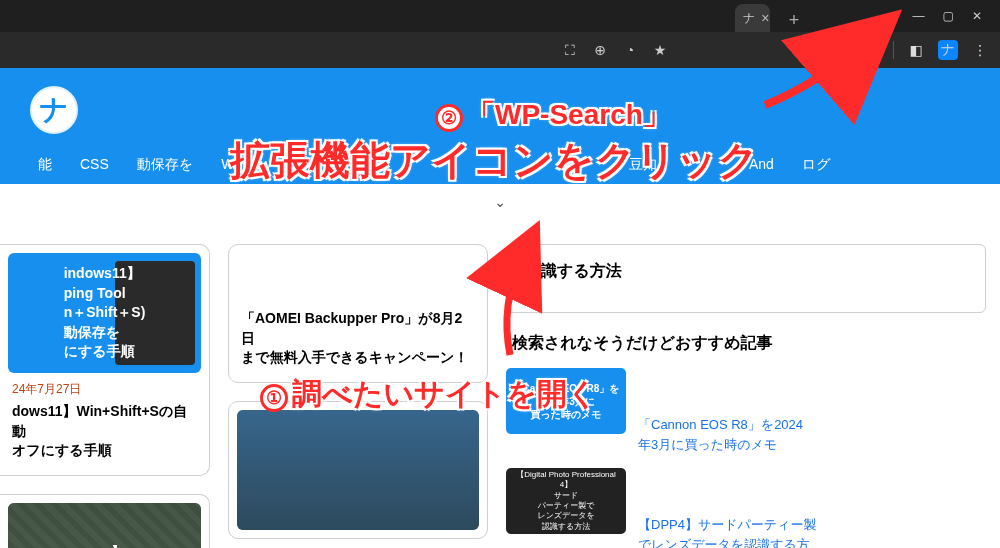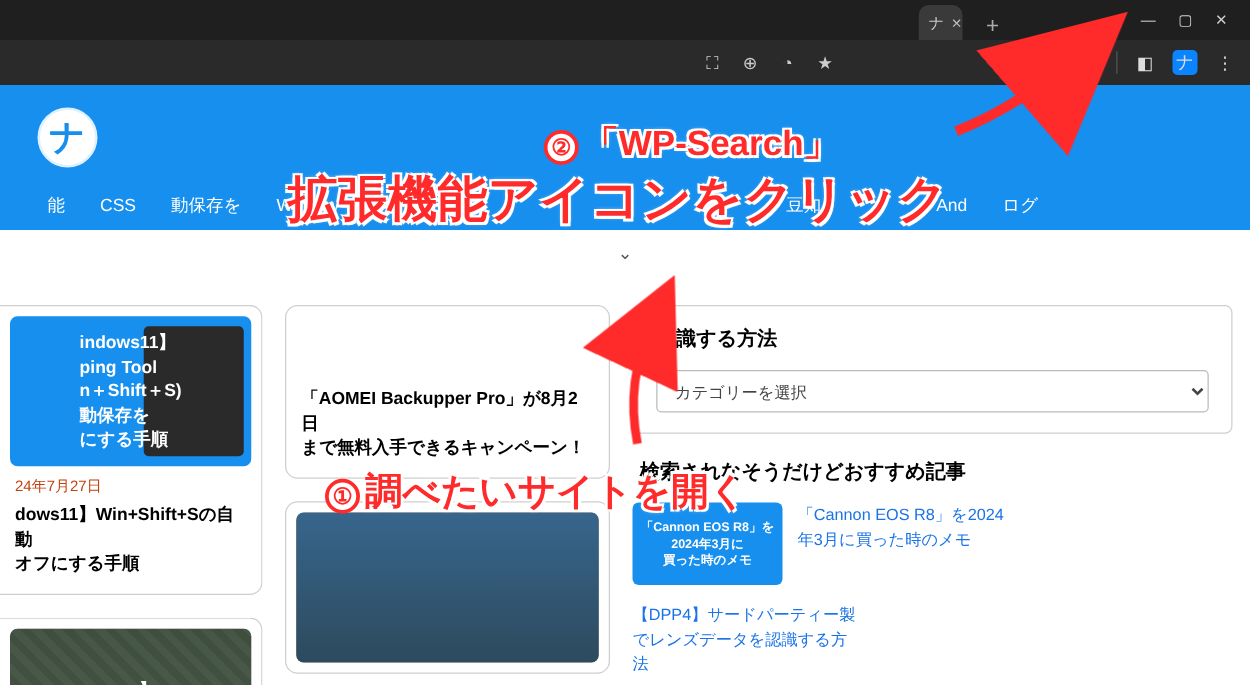--- a/index.html
+++ b/index.html
@@ -61,21 +61,21 @@
 .left-col .card-thumb::after { right: 6px; width: 80px; }
 
 .widget { border: 1px solid #cfcfcf; border-radius: 6px; padding: 16px 18px; margin-bottom: 20px; }
 .widget-title { font-size: 16px; font-weight: bold; margin-bottom: 14px; }
 .cat-select { width: 100%; height: 34px; border: 1px solid #bbb; border-radius: 4px; padding: 0 10px; font-size: 13px; color: #444; background: #fff; }
 
 .related-title { font-size: 16px; font-weight: bold; margin: 4px 0 14px 6px; }
 .rel-item { display: flex; gap: 12px; margin-bottom: 14px; }
 .rel-thumb { width: 120px; height: 66px; background: #178fee; border-radius: 5px; color: #fff; font-size: 10px; display: flex; align-items: center; justify-content: center; padding: 6px; text-align: center; line-height: 1.3; position: relative; }
 .rel-thumb-2 { background: #222; }
-.rel-link { color: #1a73e8; font-size: 13px; line-height: 1.5; flex: 1; }
+.rel-link { color: #1a73e8; font-size: 13px; line-height: 1.5; flex: 1; margin-top: 47px; }
 
 
 .annotation { position: absolute; font-weight: 700; font-size: 28px; color: #ff2b2b; text-shadow: -2px -2px 0 #fff, 2px -2px 0 #fff, -2px 2px 0 #fff, 2px 2px 0 #fff, 0 0 4px #fff; line-height: 1.25; pointer-events: none; margin-top: 25px; }
 .anno-2 { top: 72px; left: 435px; }
 .anno-2b { top: 110px; left: 230px; font-size: 40px; }
 .anno-1 { top: 350px; left: 260px; font-size: 30px; }
 .circled { display: inline-flex; width: 28px; height: 28px; border: 3px solid #ff2b2b; border-radius: 50%; align-items: center; justify-content: center; font-size: 18px; background: #fff; color: #ff2b2b; margin-right: 4px; }
 
 .arrow { position: absolute; pointer-events: none; }
 .arrow svg { overflow: visible; }
@@ -180,38 +180,42 @@
       <div class="card">
         <div class="card-thumb thumb-4">
           
         </div>
       </div>
     </div>
 
     <div class="right-col">
       <div class="widget">
         <div class="widget-title">認識する方法</div>
-        <select class="cat-select">
-          <option>カテゴリーを選択</option>
-        </select>
       </div>
 
       <div class="related-title">検索されなそうだけどおすすめ記事</div>
 
       <div class="rel-item">
         <div class="rel-thumb">
           <span style="white-space:pre-line;font-weight:bold;">「Cannon EOS R8」を
 2024年3月に
 買った時のメモ</span>
         </div>
         <div class="rel-link" style="white-space:pre-line;">「Cannon EOS R8」を2024
 年3月に買った時のメモ</div>
       </div>
 
       <div class="rel-item">
+        <div class="rel-thumb rel-thumb-2">
+          <span style="white-space:pre-line;font-size:8px;">【Digital Photo Professional 4】
+サード
+パーティー製で
+レンズデータを
+認識する方法</span>
+        </div>
         <div class="rel-link" style="white-space:pre-line;">【DPP4】サードパーティー製
 でレンズデータを認識する方
 法</div>
       </div>
     </div>
   </div>
 </div>
 
 <div class="annotation anno-2">
   <span class="circled">②</span><span>「WP-Search」</span>

